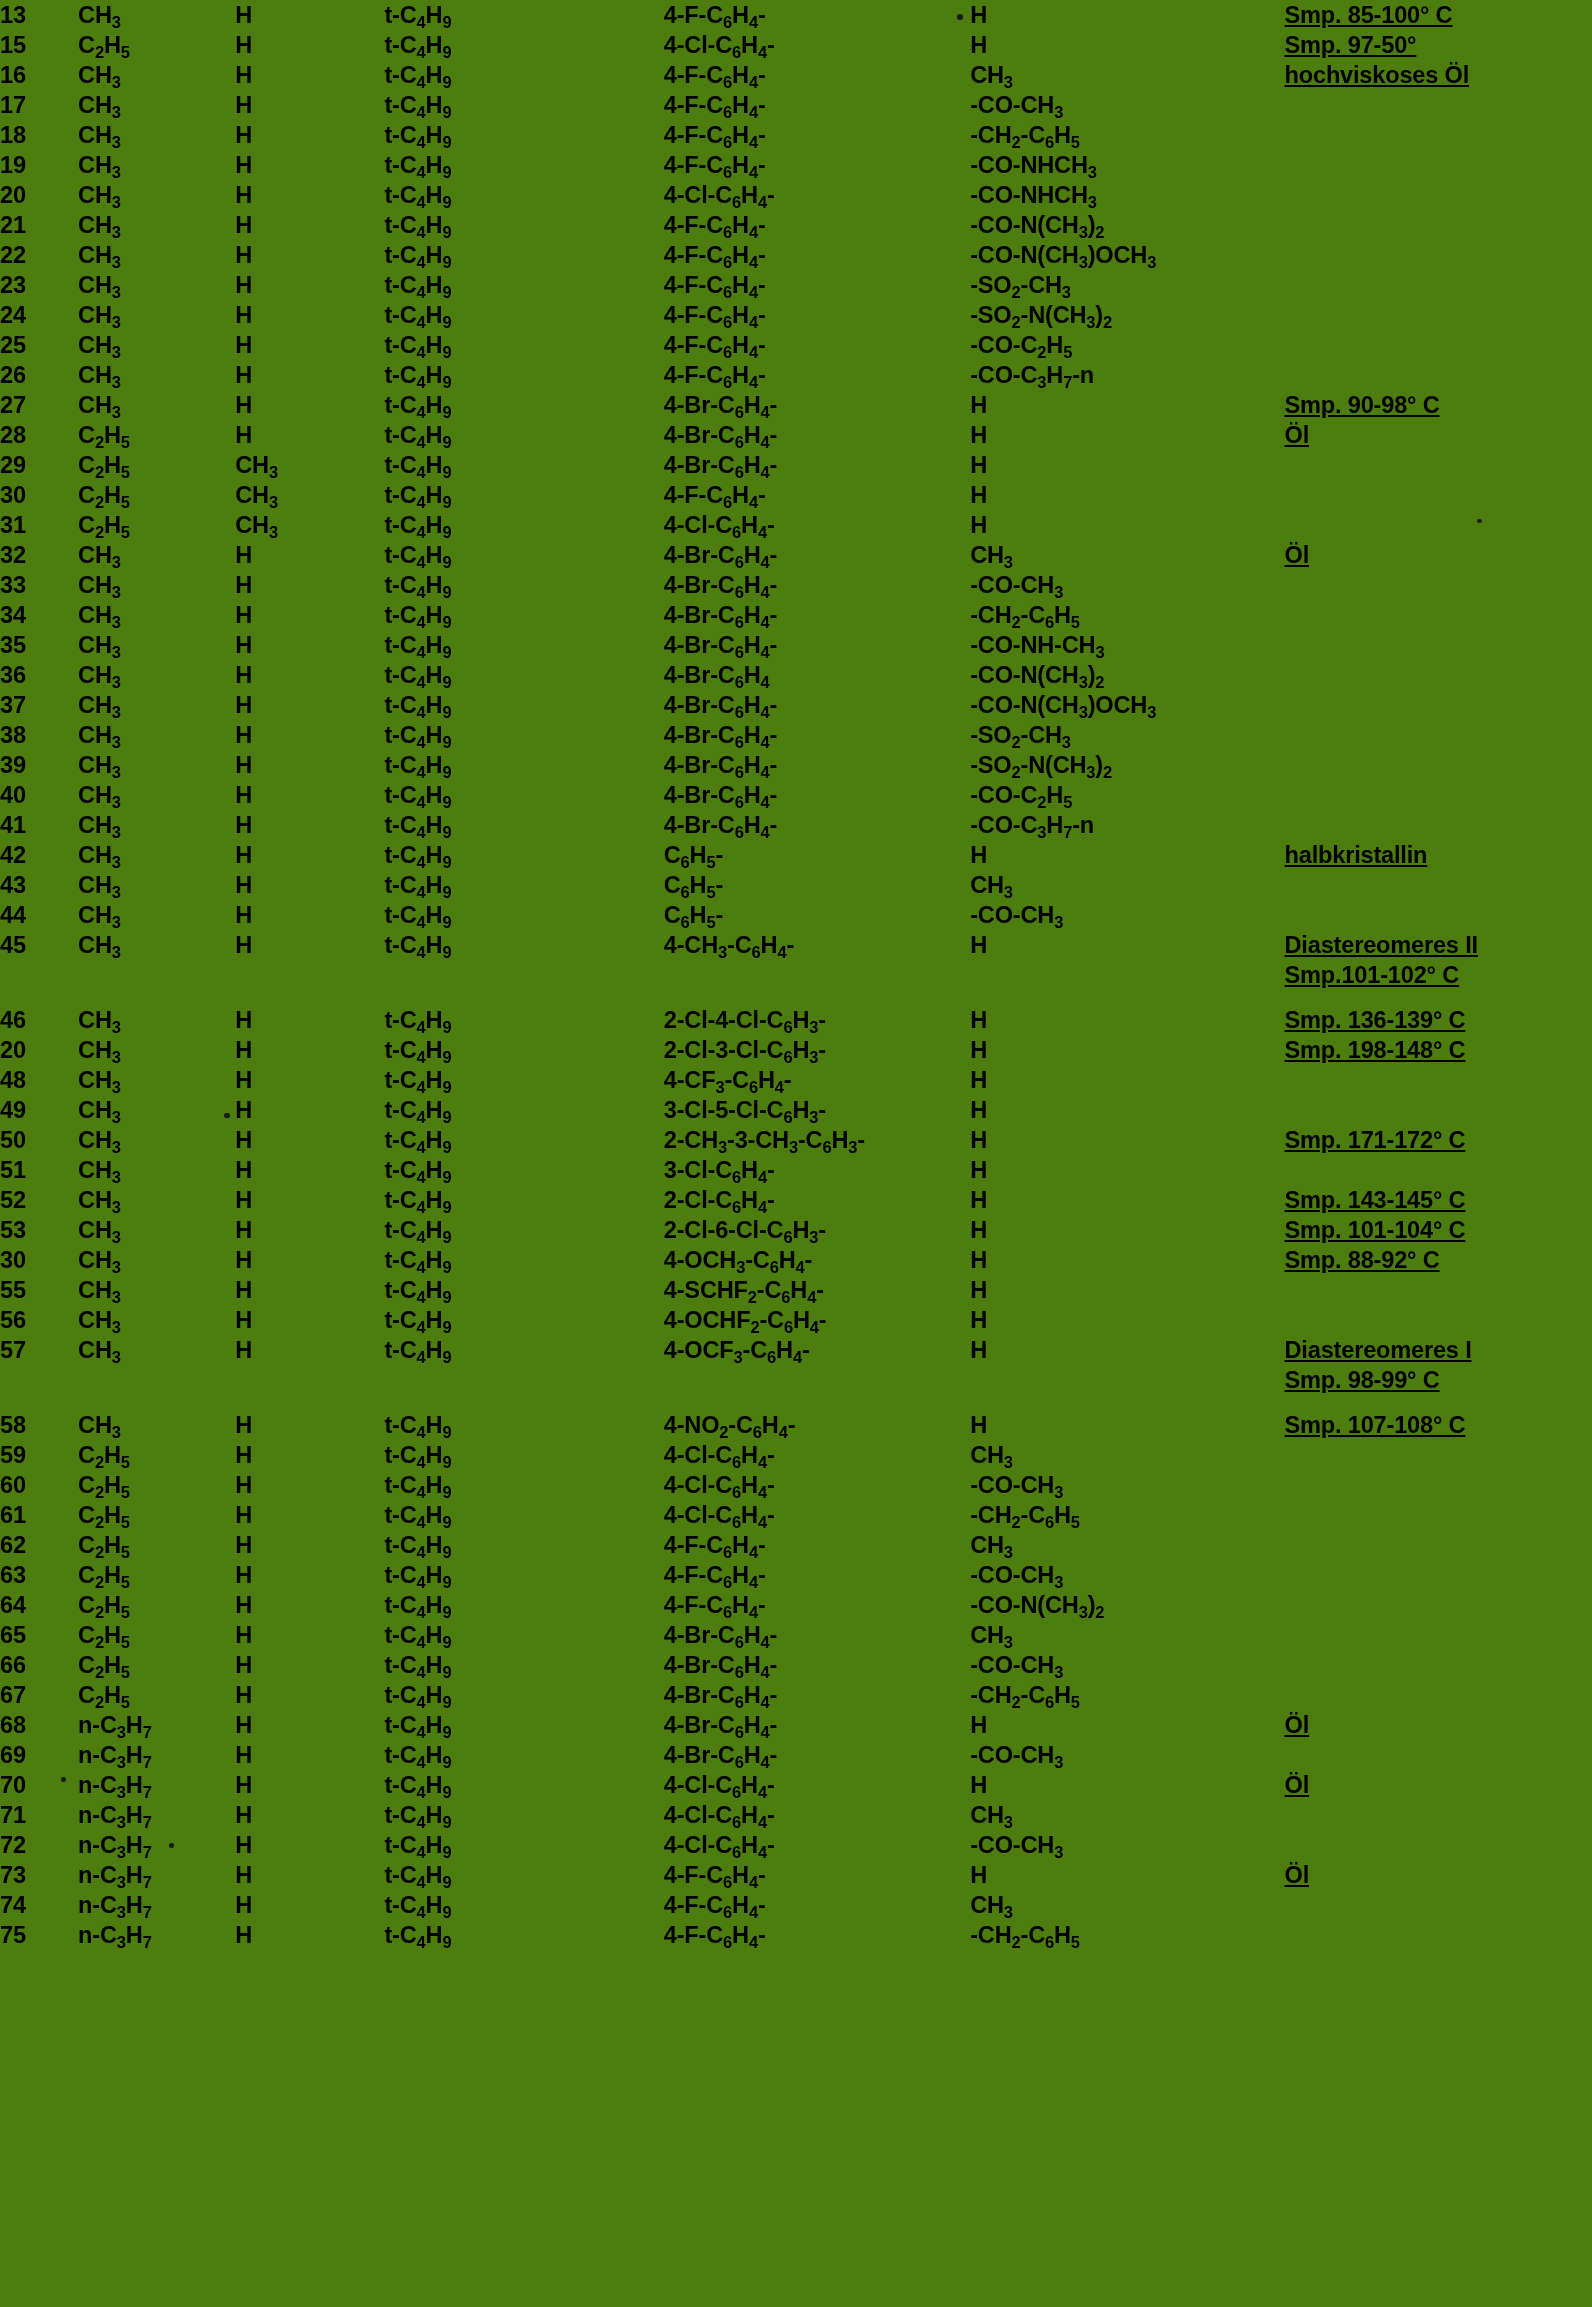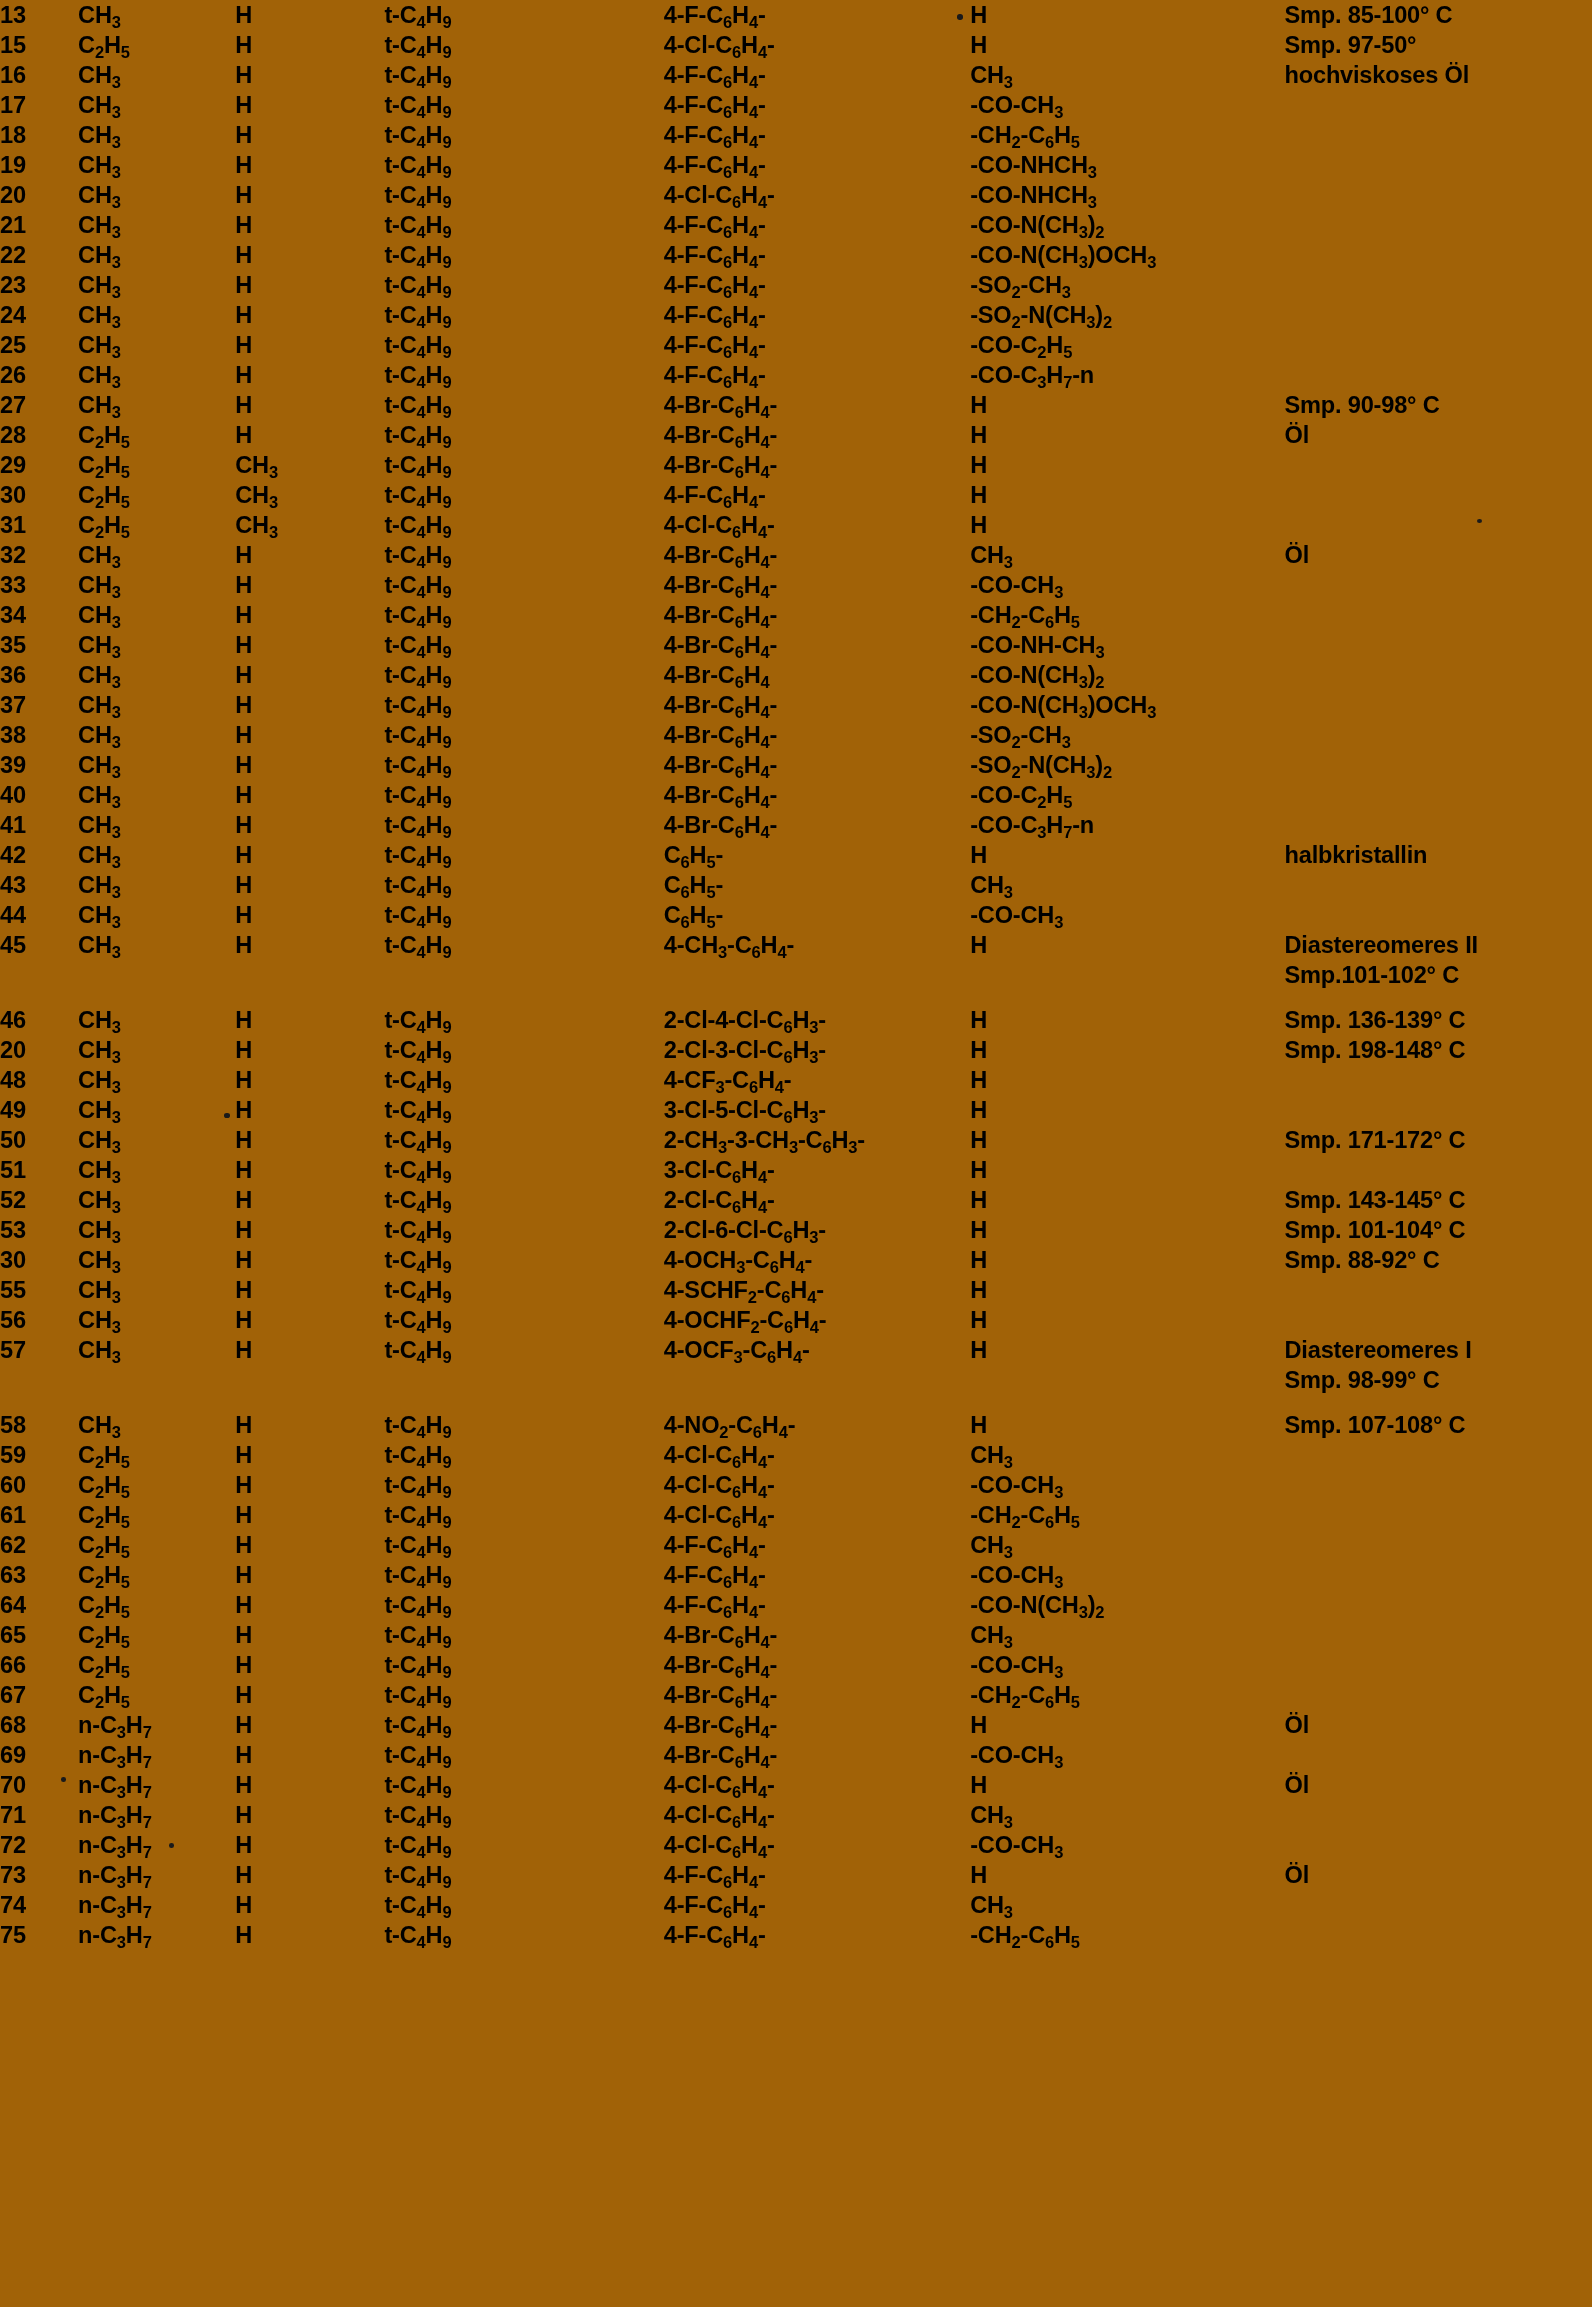--- a/index.html
+++ b/index.html
@@ -11,21 +11,21 @@
     width: 1593px;
     height: 2307px;
     font-family: "Liberation Sans", sans-serif;
     color: #000000;
     overflow: hidden;
   }
   #sheet {
     position: relative;
     width: 1593px;
     height: 2307px;
-    background: #a16207;
+    background: #4d7c0f;
   }
   table.tbl {
     position: absolute;
     left: 0;
     top: 0;
     border-collapse: collapse;
     table-layout: fixed;
     width: 1593px;
   }
   table.tbl td {
@@ -59,21 +59,21 @@
   td.note { text-align: left;  padding-left: 4.7px;  }
 
   tr.spacer td { height: 15px; line-height: 15px; font-size: 0.8px; }
 
   sub {
     font-size: 0.70em;
     line-height: 0;
     vertical-align: -0.28em;
     font-weight: bold;
   }
-  .noteline { display: block; white-space: nowrap; }
+  .noteline { display: block; white-space: nowrap; text-decoration: underline; }
 
   
   .speck {
     position: absolute;
     background: #1a1a1a;
     border-radius: 50%;
   }
 </style>
 </head>
 <body>

